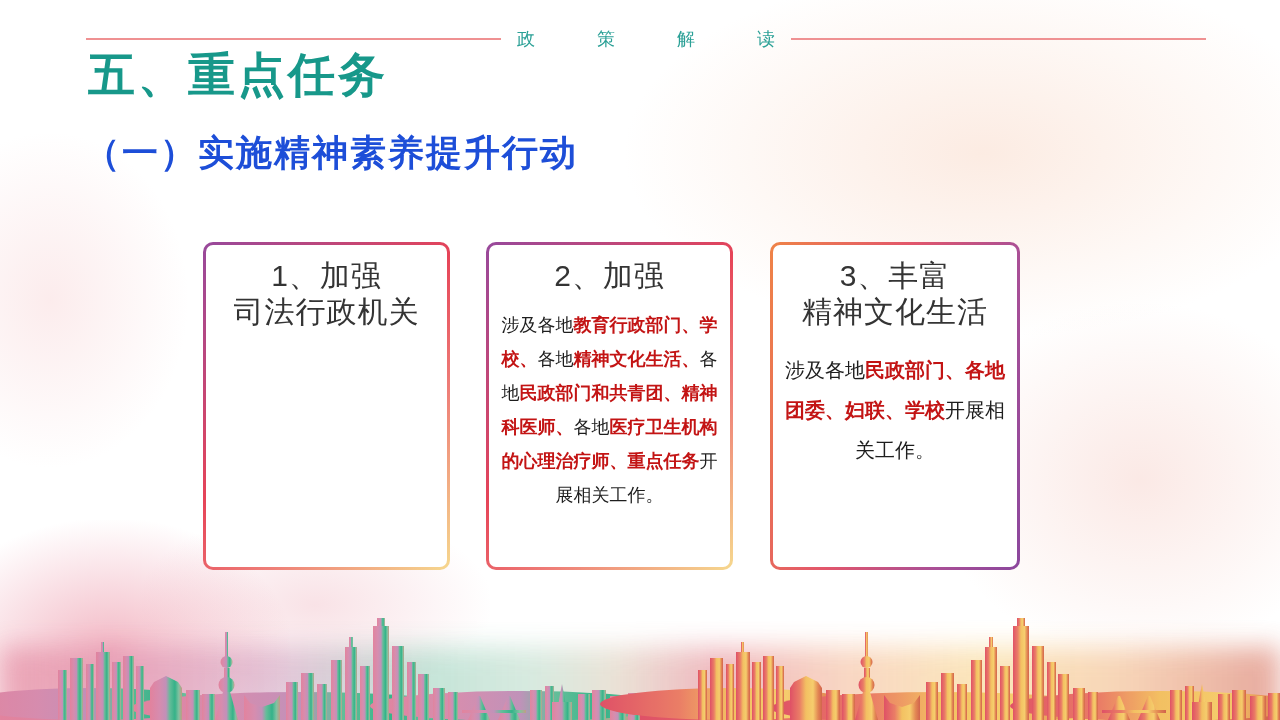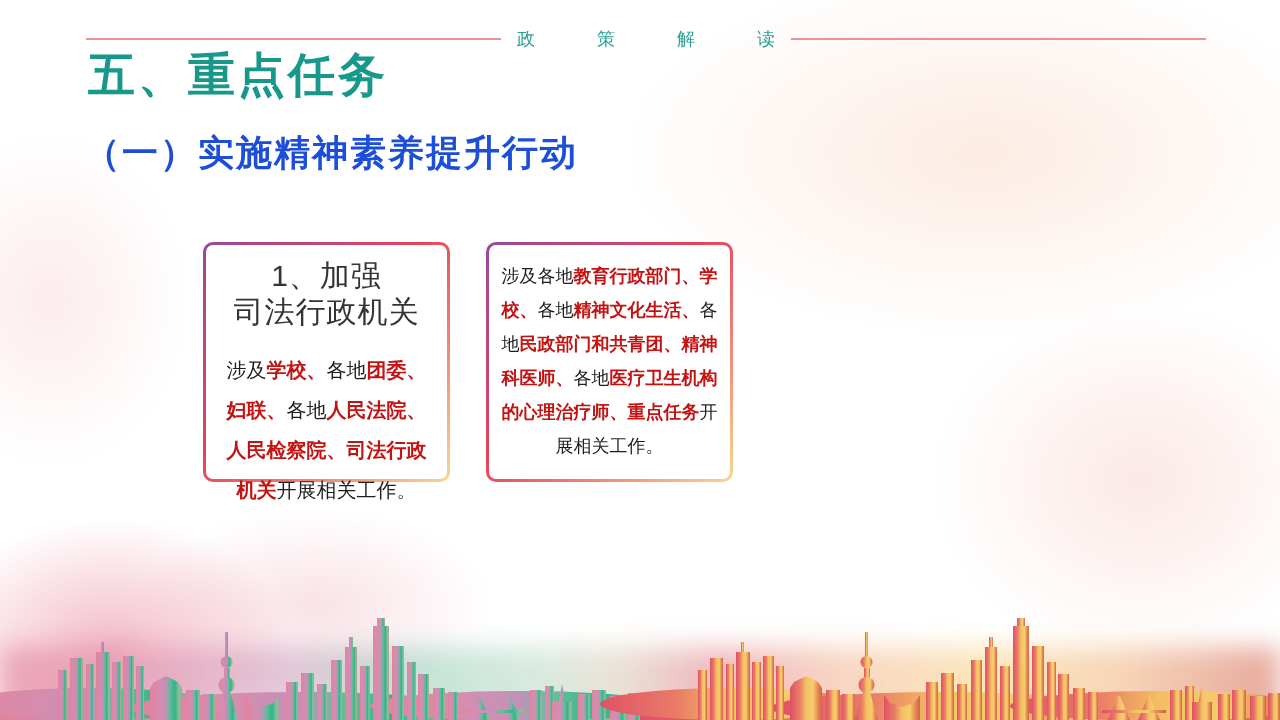--- a/index.html
+++ b/index.html
@@ -29,21 +29,21 @@
   
   .tagline-row{position:absolute;left:86px;right:74px;top:27px;display:flex;align-items:center;}
   .tagline-line{flex:1;height:2px;background:#ef9192;}
   .tagline-text{margin-left:16px;margin-right:-46px;padding-right:0;
     font-size:18px;letter-spacing:62px;color:#2aa096;font-weight:500;white-space:nowrap;}
   .page-title{position:absolute;left:88px;top:44px;margin:0;
     font-size:47px;font-weight:700;letter-spacing:3px;color:#17988a;}
   .page-subtitle{position:absolute;left:84px;top:129px;margin:0;
     font-size:36px;font-weight:700;letter-spacing:2px;color:#1d4ed8;}
   
-  .card{position:absolute;top:242px;height:240px;width:247px;border-radius:10px;
+  .card{position:absolute;top:242px;height:328px;width:247px;border-radius:10px;
     border:3px solid transparent;box-sizing:border-box;}
   .card-1{left:203px;background:linear-gradient(#fff,#fff) padding-box,
     linear-gradient(135deg,#97499c 0%,#e64458 45%,#ee7d77 68%,#f6d88e 100%) border-box;}
   .card-2{left:486px;background:linear-gradient(#fff,#fff) padding-box,
     linear-gradient(135deg,#97499c 0%,#e64458 45%,#ee7d77 68%,#f6d88e 100%) border-box;}
   .card-3{left:770px;width:250px;background:linear-gradient(#fff,#fff) padding-box,
     linear-gradient(105deg,#ef8347 0%,#e2566b 42%,#a94f96 75%,#8b479d 100%) border-box;}
   .card-title{margin-top:13px;text-align:center;font-size:30px;line-height:36px;
     color:#343434;font-weight:500;letter-spacing:1px;}
   .card-body{margin-top:20px;padding:0 12px;text-align:center;
@@ -143,23 +143,30 @@
   </div>
 
   <h1 class="page-title">五、重点任务</h1>
   <h2 class="page-subtitle">（一）实施精神素养提升行动</h2>
 
   <div class="card card-1">
     <div class="card-title">
       <div>1、加强</div>
       <div>司法行政机关</div>
     </div>
-    <div class="card-body"><span class="seg-black">涉及</span><span class="seg-red">学校、</span><span class="seg-black">各地</span><span class="seg-red">团委、妇联、</span><span class="seg-black">各地</span><span class="seg-red">人民法院、人民检察院、司法行政机关</span><span class="seg-black">开展相关工作。</span></div>
   </div>
 
   <div class="card card-2">
     <div class="card-title">
+      <div>2、加强</div>
     </div>
     <div class="card-body"><span class="seg-black">涉及各地</span><span class="seg-red">教育行政部门、学校、</span><span class="seg-black">各地</span><span class="seg-red">精神文化生活、</span><span class="seg-black">各地</span><span class="seg-red">民政部门和共青团、精神科医师、</span><span class="seg-black">各地</span><span class="seg-red">医疗卫生机构的心理治疗师、重点任务</span><span class="seg-black">开展相关工作。</span></div>
   </div>
 
+  <div class="card card-3">
+    <div class="card-title">
+      <div>3、丰富</div>
+      <div>精神文化生活</div>
+    </div>
+    <div class="card-body"><span class="seg-black">涉及各地</span><span class="seg-red">民政部门、各地团委、妇联、学校</span><span class="seg-black">开展相关工作。</span></div>
+  </div>
 
 </div>
 
 </body></html>

